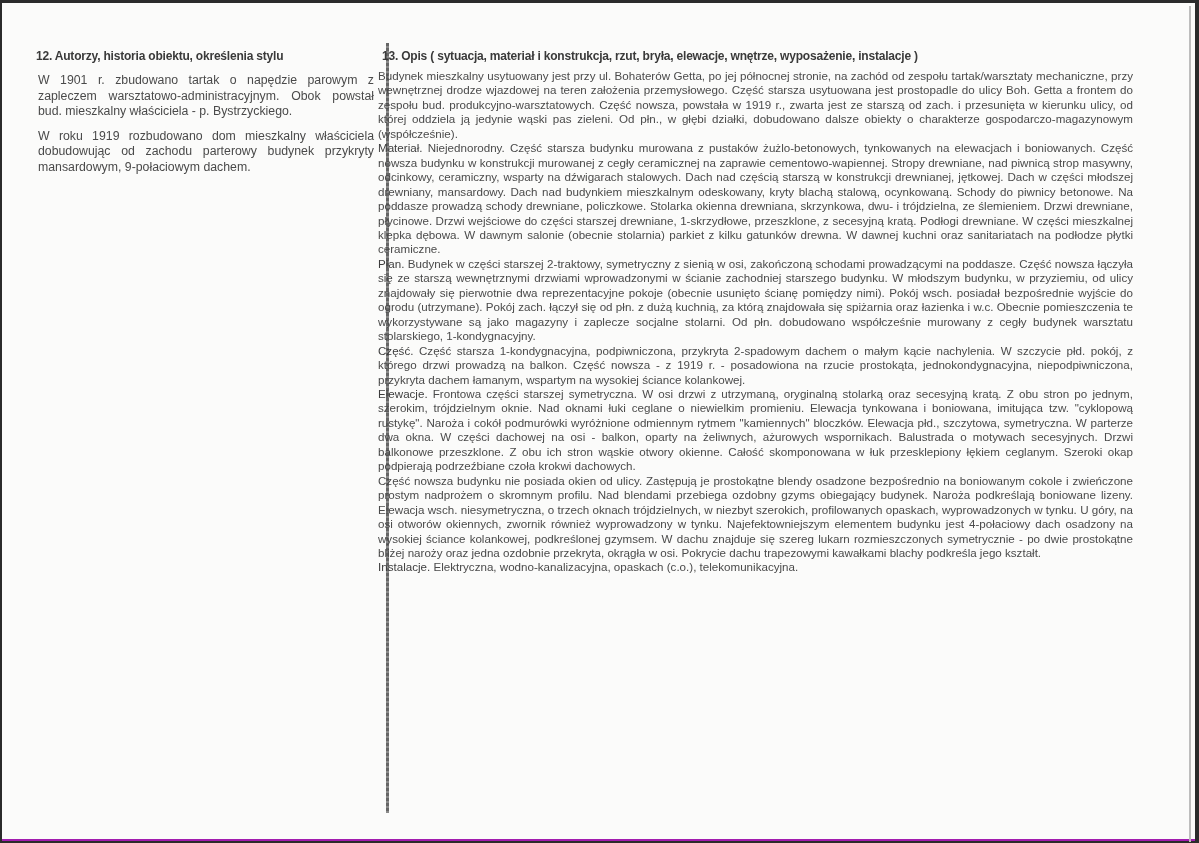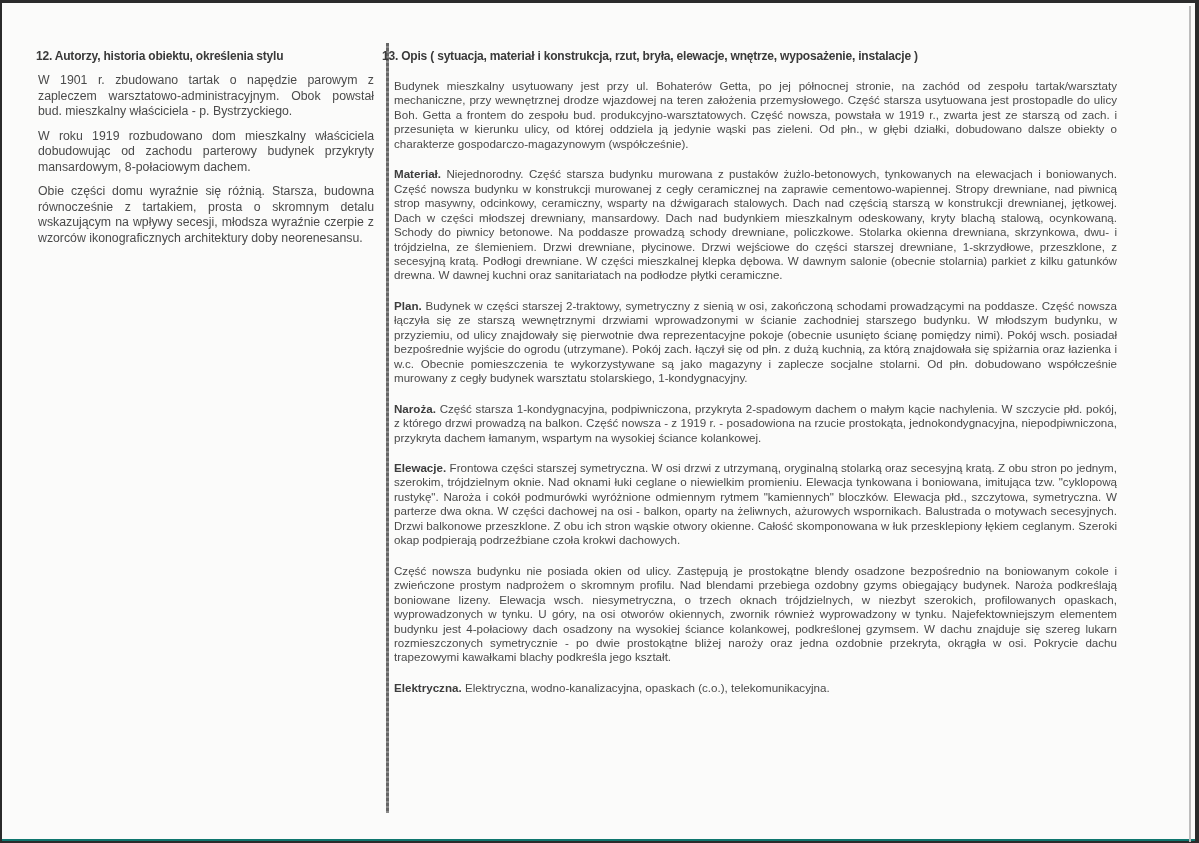--- a/index.html
+++ b/index.html
@@ -5,21 +5,21 @@
   html, body { margin: 0; padding: 0; }
   body {
     width: 1199px; height: 843px; overflow: hidden;
     background: #2b2b2b;
     font-family: "Liberation Sans", sans-serif;
     position: relative;
   }
   .sheet {
     position: absolute; left: 2px; top: 3px; width: 1193px; height: 836px;
     background: #fbfbfa;
-    border-bottom: 2px solid #0f766e;
+    border-bottom: 2px solid #a21caf;
   }
   .col-left {
     position: absolute; left: 30px; top: 46px; width: 342px;
     color: #4a4a4a;
   }
   .divider {
     position: absolute; left: 384px; top: 40px; width: 3px; height: 770px;
     background: repeating-linear-gradient(#666 0 3px, #8a8a8a 3px 5px);
   }
   .col-right {
@@ -33,47 +33,46 @@
   .col-left .heading { margin-bottom: 10px; }
   .col-left p {
     font-size: 12.3px; line-height: 15.5px; margin: 0 0 9px 6px;
     text-align: justify; text-align-last: left;
   }
   .redacted {
     display: inline-block; width: 124px; height: 15px; background: #000;
     vertical-align: -3px; margin: 0 4px;
   }
   .col-right .para {
-    font-size: 11.6px; line-height: 14.45px; margin: 16px;
+    font-size: 11.6px; line-height: 14.45px; margin: 0;
     text-align: justify; text-align-last: left;
   }
-  .col-right .para .lead { font-weight: bold; color: #3d3d3d; }
+  .col-right .para .lead { font-weight: normal; color: #3d3d3d; }
   .edge-right {
     position: absolute; right: 4px; top: 3px; width: 2px; height: 836px; background: #bdbdbd;
   }
 </style>
 </head>
 <body>
 
 <div class="sheet">
 
   <div class="col-left">
     <div class="heading">12. Autorzy, historia obiektu, określenia stylu</div>
     <p>W 1901 r. zbudowano tartak o napędzie parowym z zapleczem warsztatowo-administracyjnym. Obok powstał bud. mieszkalny właściciela - p. Bystrzyckiego.</p>
-    <p>W roku 1919 rozbudowano dom mieszkalny właściciela dobudowując od zachodu parterowy budynek przykryty mansardowym, 8-połaciowym dachem.</p>
-    <p>Obie części domu wyraźnie się różnią. Starsza, budowna równocześnie z tartakiem, prosta o skromnym detalu wskazującym na wpływy secesji, młodsza wyraźnie czerpie z wzorców ikonograficznych architektury doby neorenesansu.</p>
+    <p>W roku 1919 rozbudowano dom mieszkalny właściciela dobudowując od zachodu parterowy budynek przykryty mansardowym, 9-połaciowym dachem.</p>
   </div>
 
   <div class="divider"></div>
 
   <div class="col-right">
     <div class="heading">13. Opis ( sytuacja, materiał i konstrukcja, rzut, bryła, elewacje, wnętrze, wyposażenie, instalacje )</div>
     <p class="para"><span class="lead"></span><span>Budynek mieszkalny usytuowany jest przy ul. Bohaterów Getta, po jej północnej stronie, na zachód od zespołu tartak/warsztaty mechaniczne, przy wewnętrznej drodze wjazdowej na teren założenia przemysłowego. Część starsza usytuowana jest prostopadle do ulicy Boh. Getta a frontem do zespołu bud. produkcyjno-warsztatowych. Część nowsza, powstała w 1919 r., zwarta jest ze starszą od zach. i przesunięta w kierunku ulicy, od której oddziela ją jedynie wąski pas zieleni. Od płn., w głębi działki, dobudowano dalsze obiekty o charakterze gospodarczo-magazynowym (współcześnie).</span></p>
     <p class="para"><span class="lead">Materiał.</span> <span>Niejednorodny. Część starsza budynku murowana z pustaków żużlo-betonowych, tynkowanych na elewacjach i boniowanych. Część nowsza budynku w konstrukcji murowanej z cegły ceramicznej na zaprawie cementowo-wapiennej. Stropy drewniane, nad piwnicą strop masywny, odcinkowy, ceramiczny, wsparty na dźwigarach stalowych. Dach nad częścią starszą w konstrukcji drewnianej, jętkowej. Dach w części młodszej drewniany, mansardowy. Dach nad budynkiem mieszkalnym odeskowany, kryty blachą stalową, ocynkowaną. Schody do piwnicy betonowe. Na poddasze prowadzą schody drewniane, policzkowe. Stolarka okienna drewniana, skrzynkowa, dwu- i trójdzielna, ze ślemieniem. Drzwi drewniane, płycinowe. Drzwi wejściowe do części starszej drewniane, 1-skrzydłowe, przeszklone, z secesyjną kratą. Podłogi drewniane. W części mieszkalnej klepka dębowa. W dawnym salonie (obecnie stolarnia) parkiet z kilku gatunków drewna. W dawnej kuchni oraz sanitariatach na podłodze płytki ceramiczne.</span></p>
     <p class="para"><span class="lead">Plan.</span> <span>Budynek w części starszej 2-traktowy, symetryczny z sienią w osi, zakończoną schodami prowadzącymi na poddasze. Część nowsza łączyła się ze starszą wewnętrznymi drzwiami wprowadzonymi w ścianie zachodniej starszego budynku. W młodszym budynku, w przyziemiu, od ulicy znajdowały się pierwotnie dwa reprezentacyjne pokoje (obecnie usunięto ścianę pomiędzy nimi). Pokój wsch. posiadał bezpośrednie wyjście do ogrodu (utrzymane). Pokój zach. łączył się od płn. z dużą kuchnią, za którą znajdowała się spiżarnia oraz łazienka i w.c. Obecnie pomieszczenia te wykorzystywane są jako magazyny i zaplecze socjalne stolarni. Od płn. dobudowano współcześnie murowany z cegły budynek warsztatu stolarskiego, 1-kondygnacyjny.</span></p>
-    <p class="para"><span class="lead">Naroża.</span> <span>Część starsza 1-kondygnacyjna, podpiwniczona, przykryta 2-spadowym dachem o małym kącie nachylenia. W szczycie płd. pokój, z którego drzwi prowadzą na balkon. Część nowsza - z 1919 r. - posadowiona na rzucie prostokąta, jednokondygnacyjna, niepodpiwniczona, przykryta dachem łamanym, wspartym na wysokiej ściance kolankowej.</span></p>
+    <p class="para"><span class="lead">Część.</span> <span>Część starsza 1-kondygnacyjna, podpiwniczona, przykryta 2-spadowym dachem o małym kącie nachylenia. W szczycie płd. pokój, z którego drzwi prowadzą na balkon. Część nowsza - z 1919 r. - posadowiona na rzucie prostokąta, jednokondygnacyjna, niepodpiwniczona, przykryta dachem łamanym, wspartym na wysokiej ściance kolankowej.</span></p>
     <p class="para"><span class="lead">Elewacje.</span> <span>Frontowa części starszej symetryczna. W osi drzwi z utrzymaną, oryginalną stolarką oraz secesyjną kratą. Z obu stron po jednym, szerokim, trójdzielnym oknie. Nad oknami łuki ceglane o niewielkim promieniu. Elewacja tynkowana i boniowana, imitująca tzw. "cyklopową rustykę". Naroża i cokół podmurówki wyróżnione odmiennym rytmem "kamiennych" bloczków. Elewacja płd., szczytowa, symetryczna. W parterze dwa okna. W części dachowej na osi - balkon, oparty na żeliwnych, ażurowych wspornikach. Balustrada o motywach secesyjnych. Drzwi balkonowe przeszklone. Z obu ich stron wąskie otwory okienne. Całość skomponowana w łuk przesklepiony łękiem ceglanym. Szeroki okap podpierają podrzeźbiane czoła krokwi dachowych.</span></p>
     <p class="para"><span class="lead"></span><span>Część nowsza budynku nie posiada okien od ulicy. Zastępują je prostokątne blendy osadzone bezpośrednio na boniowanym cokole i zwieńczone prostym nadprożem o skromnym profilu. Nad blendami przebiega ozdobny gzyms obiegający budynek. Naroża podkreślają boniowane lizeny. Elewacja wsch. niesymetryczna, o trzech oknach trójdzielnych, w niezbyt szerokich, profilowanych opaskach, wyprowadzonych w tynku. U góry, na osi otworów okiennych, zwornik również wyprowadzony w tynku. Najefektowniejszym elementem budynku jest 4-połaciowy dach osadzony na wysokiej ściance kolankowej, podkreślonej gzymsem. W dachu znajduje się szereg lukarn rozmieszczonych symetrycznie - po dwie prostokątne bliżej naroży oraz jedna ozdobnie przekryta, okrągła w osi. Pokrycie dachu trapezowymi kawałkami blachy podkreśla jego kształt.</span></p>
-    <p class="para"><span class="lead">Elektryczna.</span> <span>Elektryczna, wodno-kanalizacyjna, opaskach (c.o.), telekomunikacyjna.</span></p>
+    <p class="para"><span class="lead">Instalacje.</span> <span>Elektryczna, wodno-kanalizacyjna, opaskach (c.o.), telekomunikacyjna.</span></p>
   </div>
 
   <div class="edge-right"></div>
 </div>
 
 </body></html>

